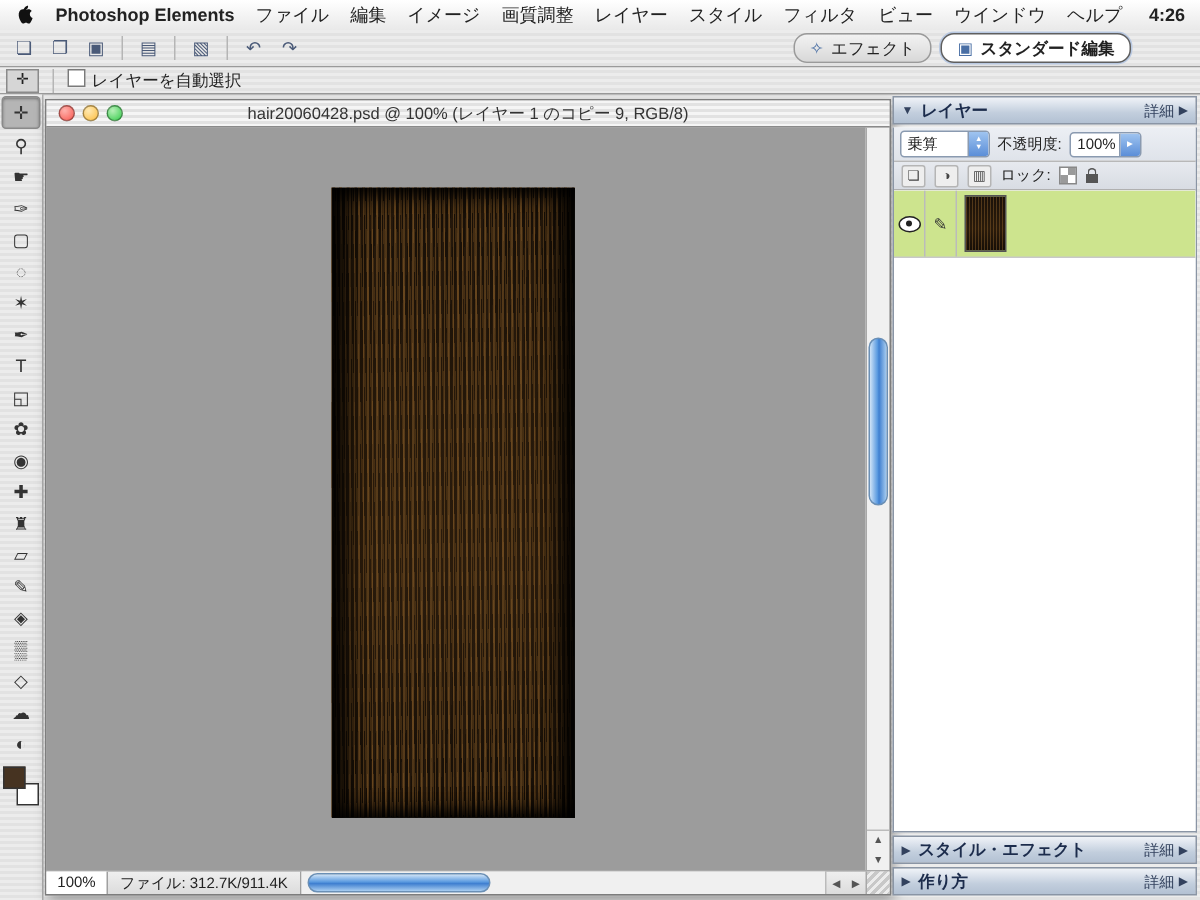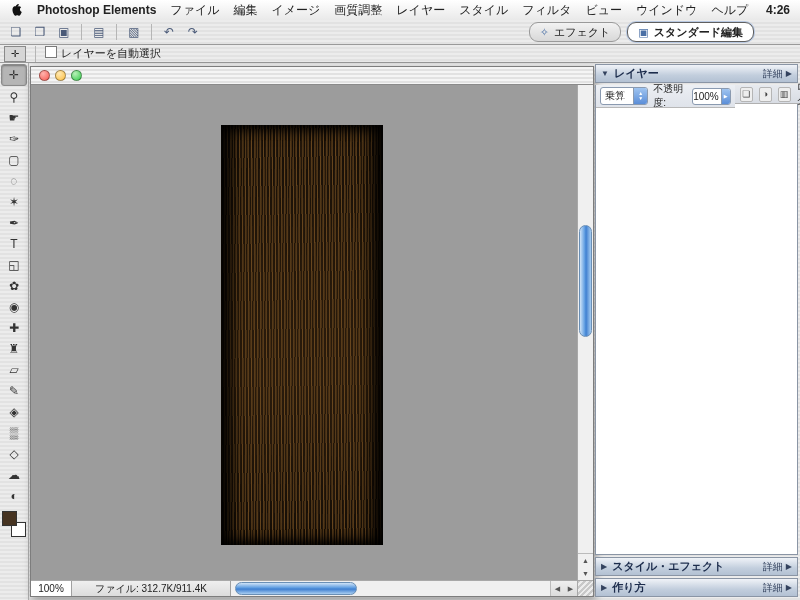--- a/index.html
+++ b/index.html
@@ -73,39 +73,39 @@
   .vthumb{position:absolute;left:1px;right:1px;top:140px;height:110px;border-radius:7px;
     border:1px solid #6a8fb5;background:linear-gradient(90deg,#cfe3f7,#5a9ae0 45%,#3f7fd0 55%,#a8cdf0);}
   .varrows{position:absolute;left:0;right:0;bottom:0;height:26px;border-top:1px solid #bbb;
     display:flex;flex-direction:column;}
   .varrows div{flex:1;display:flex;align-items:center;justify-content:center;font-size:7px;color:#555;}
   
   #statusrow{height:15px;display:flex;align-items:stretch;background:linear-gradient(180deg,#efefef,#dcdcdc);
     border-top:1px solid #a8a8a8;font-size:10px;}
   #zoombox{width:40px;background:#fff;border-right:1px solid #a0a0a0;display:flex;align-items:center;
     justify-content:center;}
-  #fileinfo{display:flex;align-items:center;padding:0 23px;border-right:1px solid #a0a0a0;white-space:nowrap;}
+  #fileinfo{display:flex;align-items:center;padding:0 8px;border-right:1px solid #a0a0a0;white-space:nowrap;}
   #htrack{flex:1;position:relative;background:#f0f0f0;}
   .hthumb{position:absolute;top:1px;bottom:1px;left:4px;width:120px;border-radius:7px;
     border:1px solid #6a8fb5;background:linear-gradient(180deg,#cfe3f7,#5a9ae0 45%,#3f7fd0 55%,#a8cdf0);}
   .harrows{width:26px;display:flex;border-left:1px solid #bbb;}
   .harrows div{flex:1;display:flex;align-items:center;justify-content:center;font-size:7px;color:#555;}
   #grip{width:15px;border-left:1px solid #a8a8a8;
     background:repeating-linear-gradient(135deg,#c8c8c8 0 2px,#ececec 2px 4px);}
 
   
   #palettebin{position:absolute;left:594px;top:63px;width:203px;bottom:2px;display:flex;
     flex-direction:column;gap:2px;padding:1px;}
   .palheader{height:17px;display:flex;align-items:center;gap:5px;padding:0 5px;
     background:linear-gradient(180deg,#f0f3f8,#c2cedd 60%,#b3c1d3);
     border:1px solid #8a95a5;font-size:11px;font-weight:bold;color:#1c2c4c;}
   .palheader .tri{font-size:8px;color:#33425e;}
   .palheader .more{margin-left:auto;font-weight:normal;font-size:10px;color:#33425e;display:flex;
     align-items:center;gap:3px;}
-  #layerspal{flex:1;display:flex;flex-direction:row;border:1px solid #8a95a5;border-top:none;
+  #layerspal{flex:1;display:flex;flex-direction:column;border:1px solid #8a95a5;border-top:none;
     background:#fff;min-height:0;}
   #layerctrls{height:22px;display:flex;align-items:center;gap:5px;padding:0 4px;
     background:linear-gradient(180deg,#eceff4,#dfe3ea);border-bottom:1px solid #b8b8b8;font-size:10px;}
   .aquaselect{display:flex;align-items:center;height:16px;width:58px;background:#fff;
     border:1px solid #8a9ab0;border-radius:3px;overflow:hidden;}
   .aquaselect .val{flex:1;padding-left:4px;font-size:10px;}
   .aquacap{width:13px;height:100%;background:linear-gradient(180deg,#9fc4f0,#5b8ed8);
     display:flex;flex-direction:column;align-items:center;justify-content:center;color:#fff;
     font-size:5px;line-height:5px;border-left:1px solid #8a9ab0;}
   .opfield{display:flex;align-items:center;height:15px;background:#fff;border:1px solid #8a9ab0;
@@ -218,20 +218,21 @@
     </div>
   </div>
 
   <div id="docwin">
     <div id="titlebar">
       <span class="lights">
         <span class="light red"></span>
         <span class="light yellow"></span>
         <span class="light green"></span>
       </span>
+      <span>hair20060428.psd @ 100% (レイヤー 1 のコピー 9, RGB/8)</span>
     </div>
     <div id="docbody">
       <div id="hairimg"></div>
       <div id="vscroll">
         <div class="vthumb"></div>
         <div class="varrows">
           <div>▲</div>
           <div>▼</div>
         </div>
       </div>

